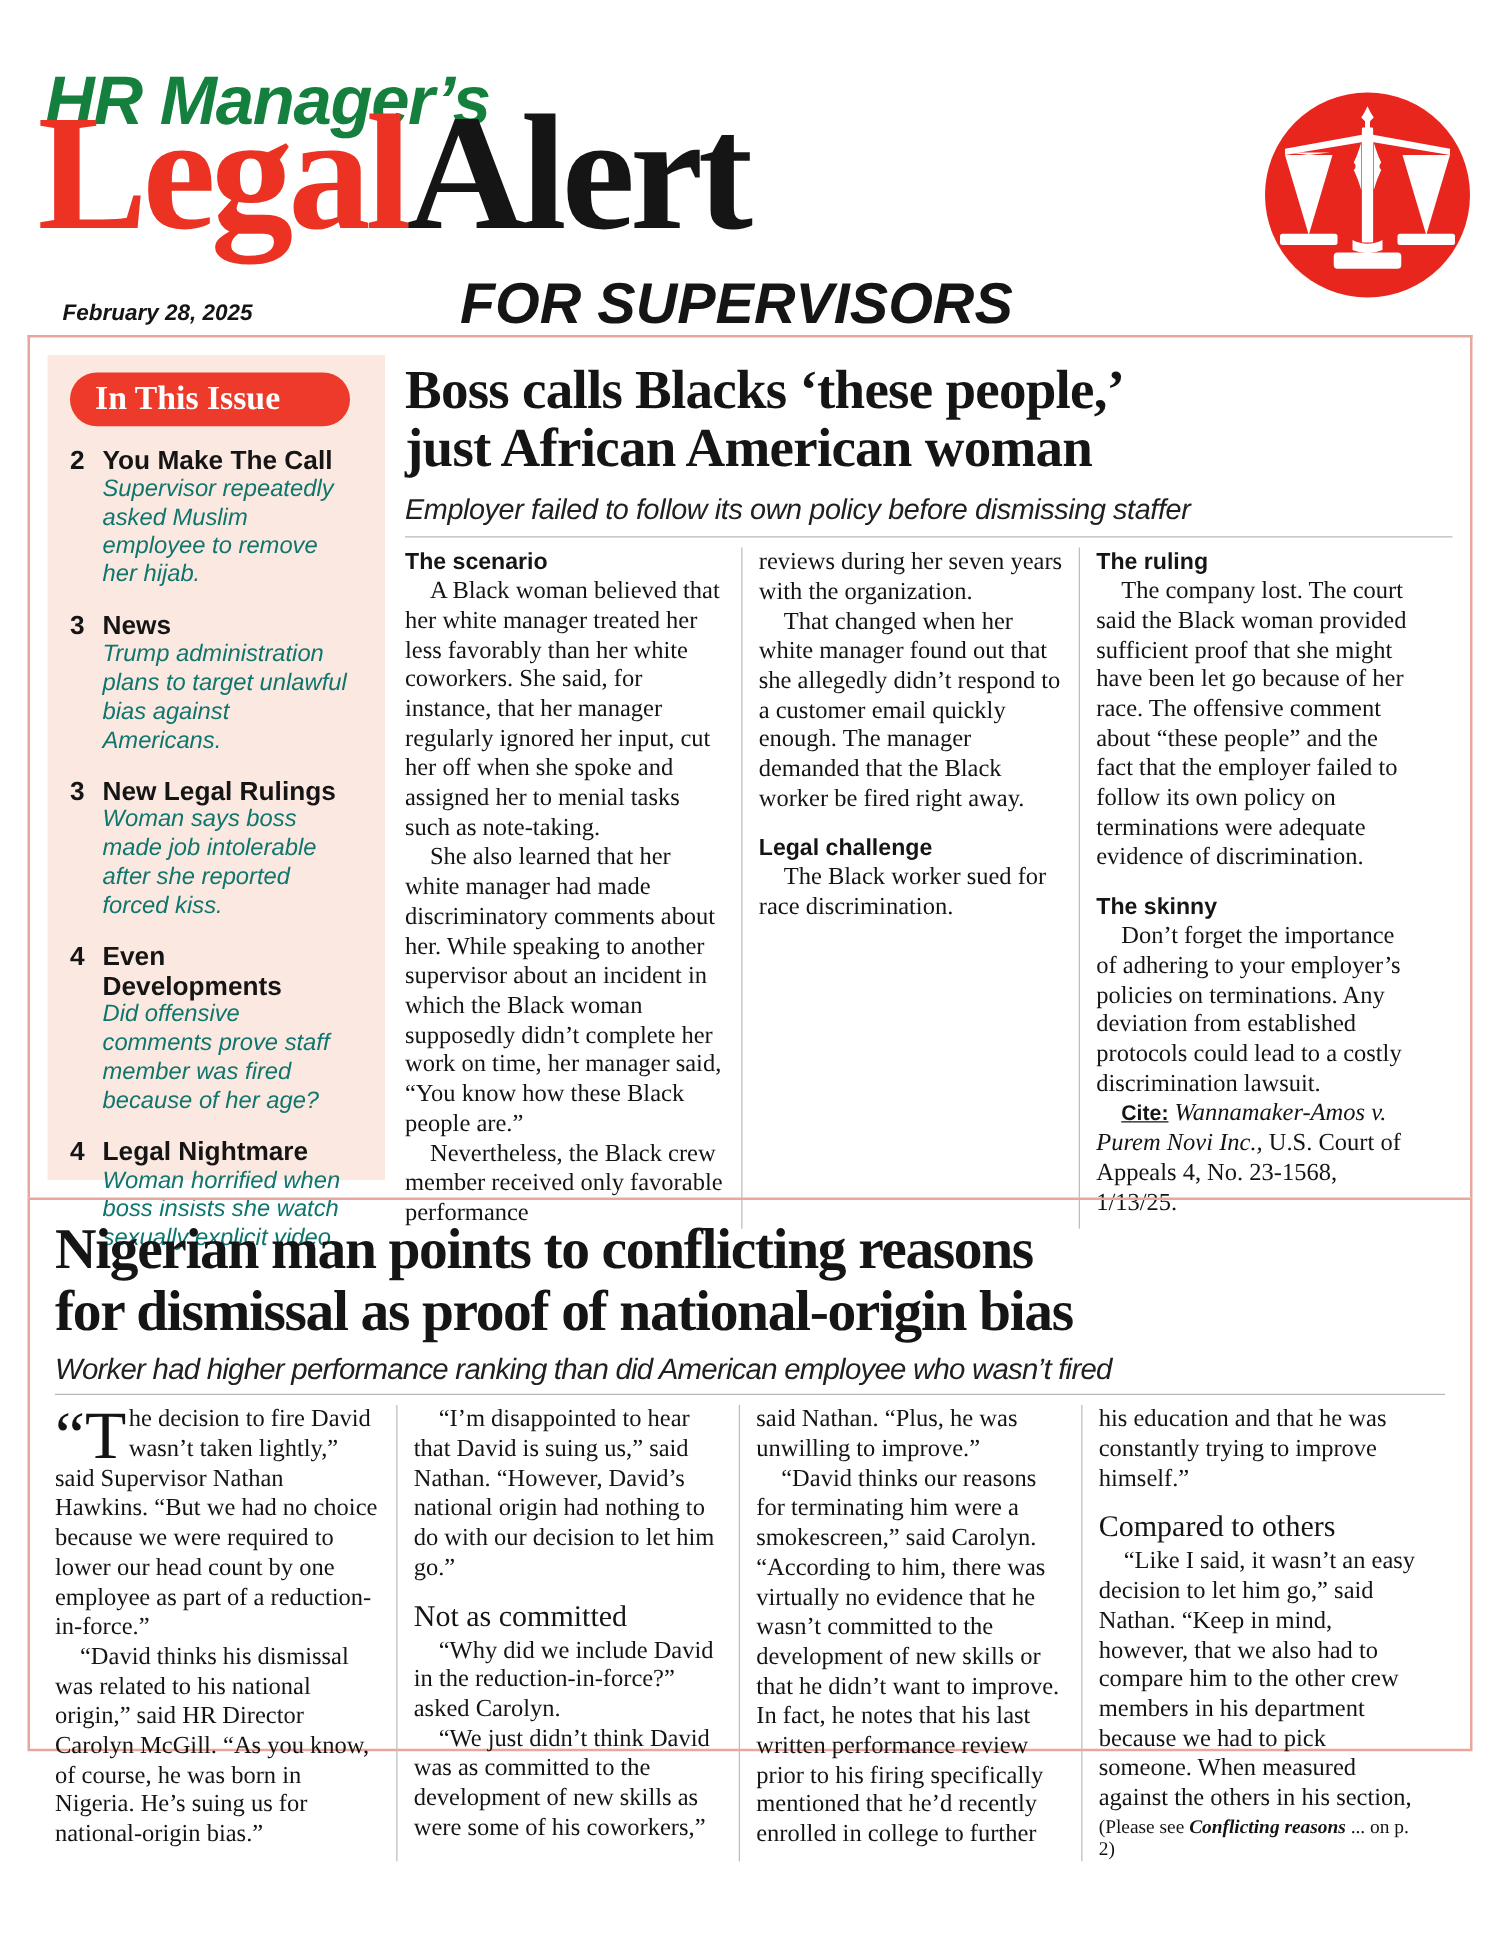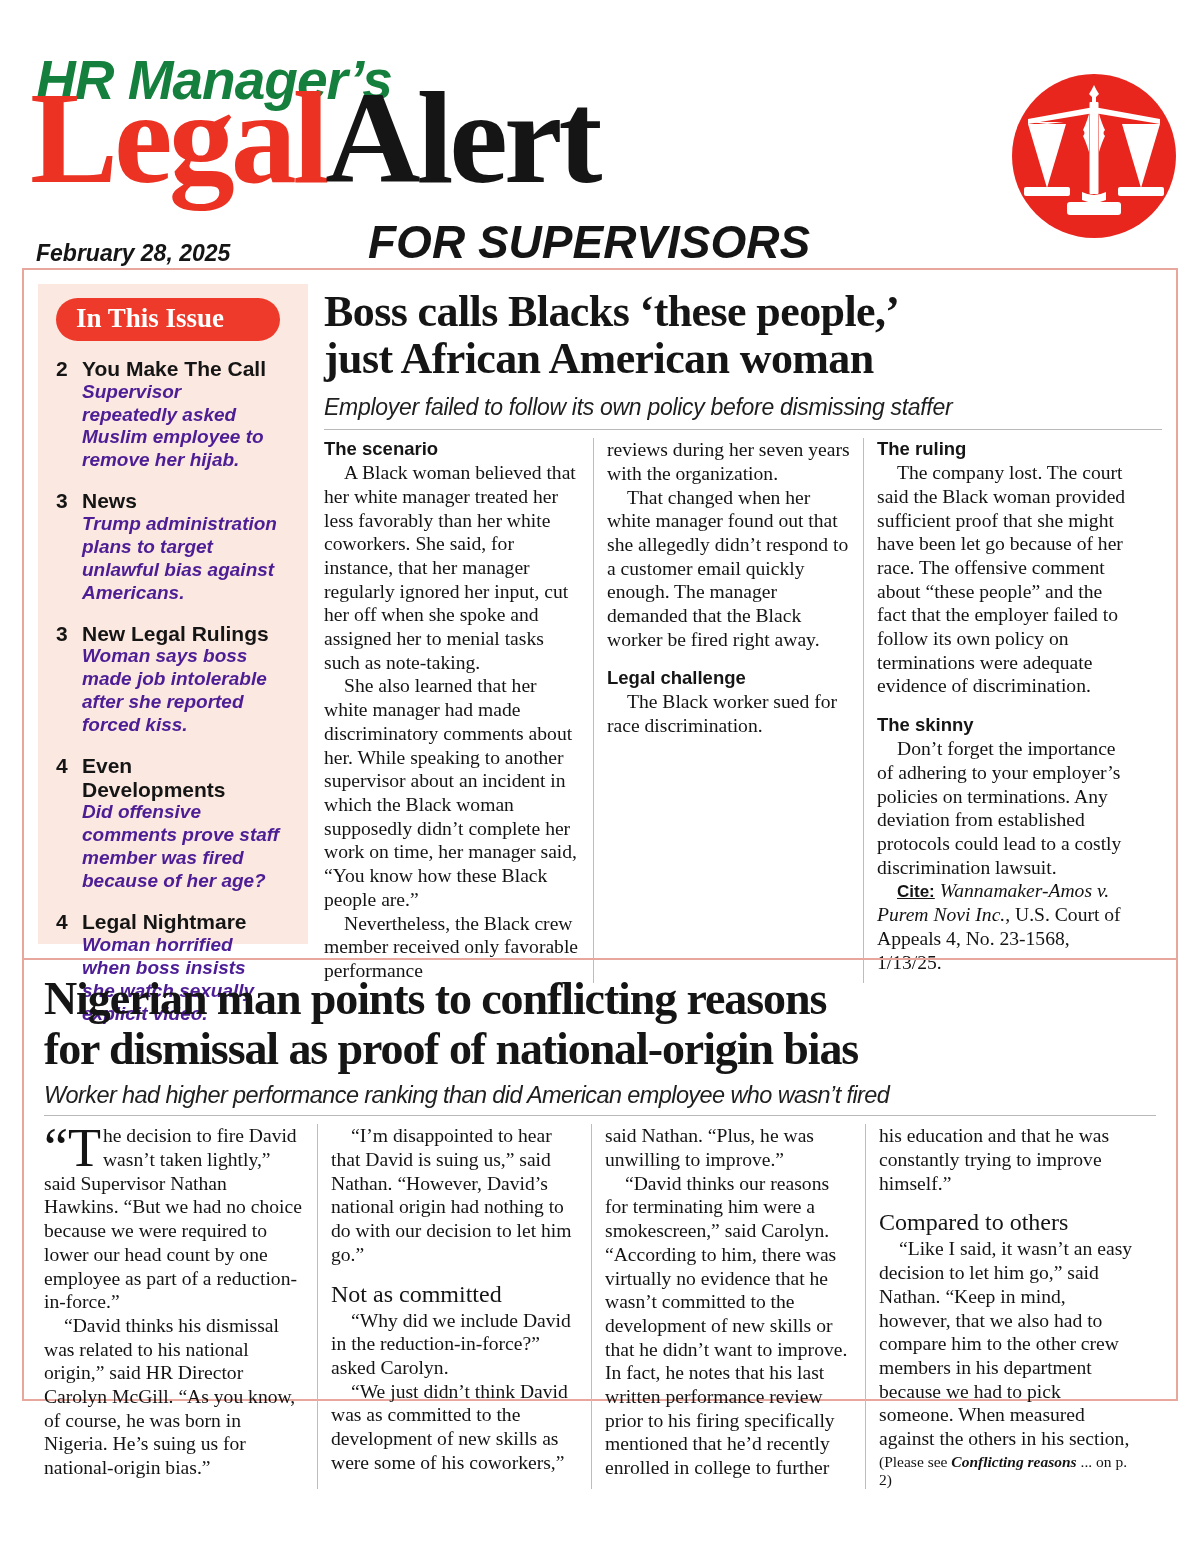--- a/index.html
+++ b/index.html
@@ -58,26 +58,26 @@
     font-family: "Liberation Sans", sans-serif;
     font-weight: bold;
     font-style: italic;
     font-size: 46px;
     letter-spacing: 0px;
     color: #151515;
     text-align: right;
   }
   .mast-date {
     position: absolute;
-    left: 36px;
+    left: 50px;
     top: 240px;
     font-family: "Liberation Sans", sans-serif;
     font-weight: bold;
     font-style: italic;
-    font-size: 23px;
+    font-size: 18px;
     color: #151515;
   }
   .mast-logo {
     position: absolute;
     right: 22px;
     top: 72px;
     width: 168px;
     height: 168px;
   }
 
@@ -141,23 +141,22 @@
     font-size: 21px;
     line-height: 1.12;
     color: #151515;
     display: block;
   }
   .issue-desc {
     font-family: "Liberation Sans", sans-serif;
     font-style: italic;
     font-size: 19px;
     line-height: 1.21;
-    color: #4c1d95;
+    color: #0f766e;
     display: block;
-    font-weight: bold;
   }
 
   
   .top-story {
     position: absolute;
     left: 300px;
     right: 14px;
     top: 12px;
     bottom: 10px;
   }

